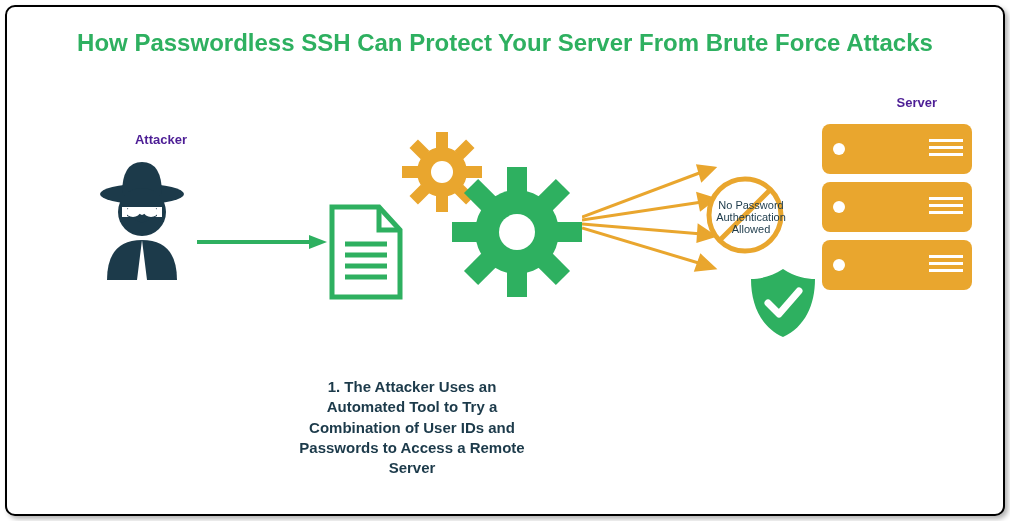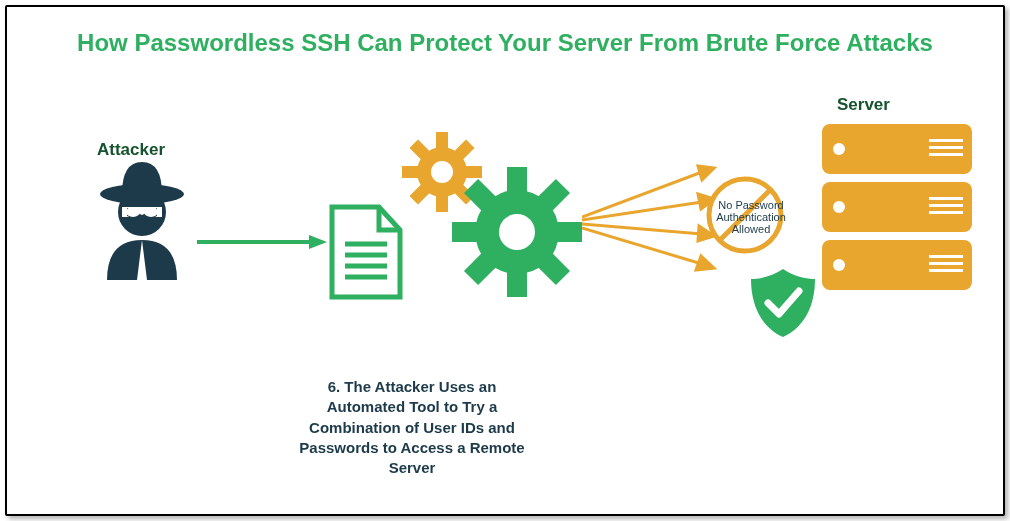--- a/index.html
+++ b/index.html
@@ -8,38 +8,38 @@
     background: #fff;
     width: 1010px;
     height: 521px;
     position: relative;
   }
   .frame {
     position: absolute;
     left: 5px; top: 5px;
     width: 1000px; height: 511px;
     border: 2px solid #000;
-    border-radius: 2px;
+    border-radius: 10px;
     background: #fff;
     box-shadow: 3px 3px 5px rgba(0,0,0,0.3);
   }
   .title {
     position: absolute;
     top: 22px; left: 0; right: 0;
     text-align: center;
     color: #2eb060;
     font-size: 24px;
     font-weight: bold;
   }
   .label {
     position: absolute;
-    color: #14532d;
+    color: #4c1d95;
     font-weight: bold;
-    font-size: 17px;
-    text-align: left;
+    font-size: 13px;
+    text-align: right;
   }
   .caption {
     position: absolute;
     color: #1c3a4a;
     font-weight: bold;
     font-size: 15px;
     text-align: center;
     line-height: 1.35;
   }
   .nopass-text {
@@ -52,21 +52,21 @@
   }
   svg.icon { position: absolute; }
 </style>
 </head>
 <body>
 
 <div class="frame">
 
   <div class="title">How Passwordless SSH Can Protect Your Server From Brute Force Attacks</div>
 
-  <div class="label" style="left:90px; top:133px; width:90px;">Attacker</div>
+  <div class="label" style="left:90px; top:125px; width:90px;">Attacker</div>
   <div class="label" style="left:830px; top:88px; width:100px;">Server</div>
 
   <svg class="icon" style="left:80px; top:145px;" width="110" height="130" viewBox="0 0 110 130">
     <g fill="#1c3a4a">
       <ellipse cx="55" cy="42" rx="42" ry="10"></ellipse>
       <path d="M35 42 Q35 10 55 10 Q75 10 75 42 Z"></path>
       <circle cx="55" cy="60" r="24"></circle>
       <rect x="35" y="55" width="40" height="10" fill="#fff"></rect>
       <path d="M40 56 L55 63 L70 56 L70 64 L55 71 L40 64 Z" fill="#1c3a4a"></path>
       <ellipse cx="46" cy="60" rx="7" ry="5" fill="#fff"></ellipse>
@@ -163,15 +163,15 @@
       <rect x="112" y="78" width="34" height="3"></rect>
         <rect x="112" y="85" width="34" height="3"></rect>
         <rect x="112" y="92" width="34" height="3"></rect>
       <circle cx="22" cy="146" r="6"></circle>
       <rect x="112" y="136" width="34" height="3"></rect>
         <rect x="112" y="143" width="34" height="3"></rect>
         <rect x="112" y="150" width="34" height="3"></rect>
     </g>
   </svg>
 
-  <div class="caption" style="left:290px; top:370px; width:230px;">6. The Attacker Uses an Automated Tool to Try a Combination of User IDs and Passwords to Access a Remote Server</div>
+  <div class="caption" style="left:290px; top:370px; width:230px;">1. The Attacker Uses an Automated Tool to Try a Combination of User IDs and Passwords to Access a Remote Server</div>
 
 </div>
 
 </body></html>

